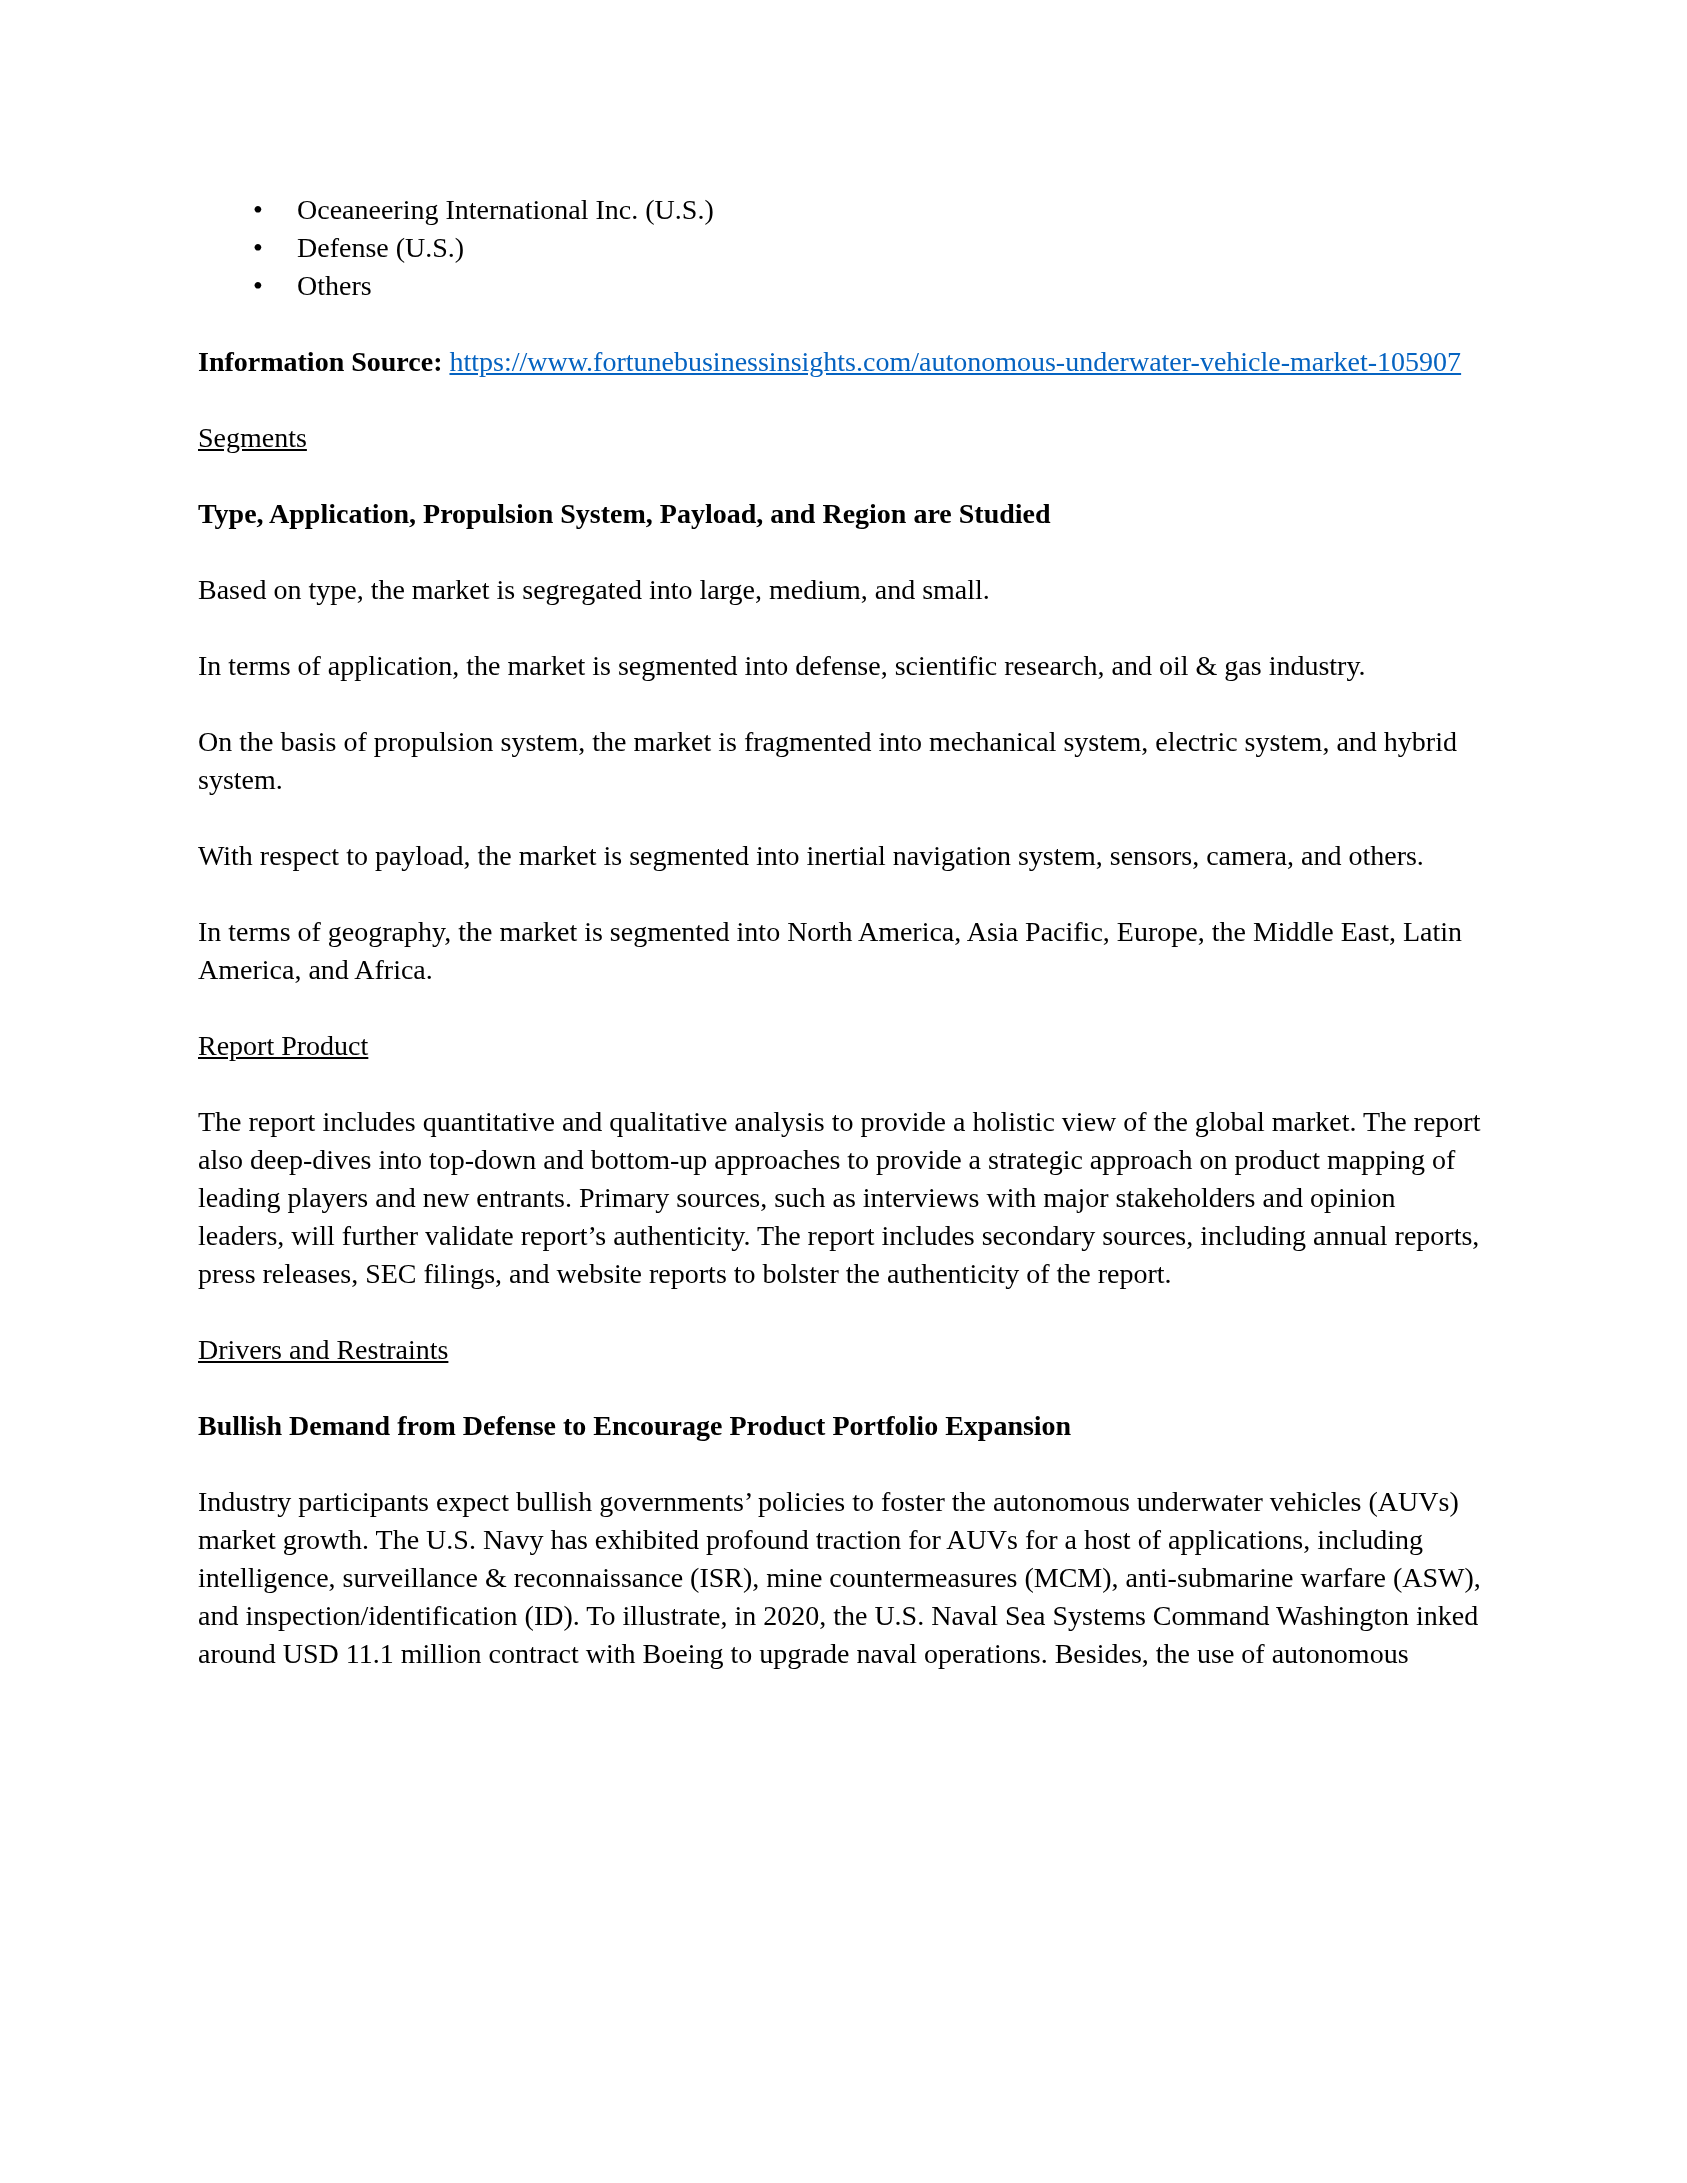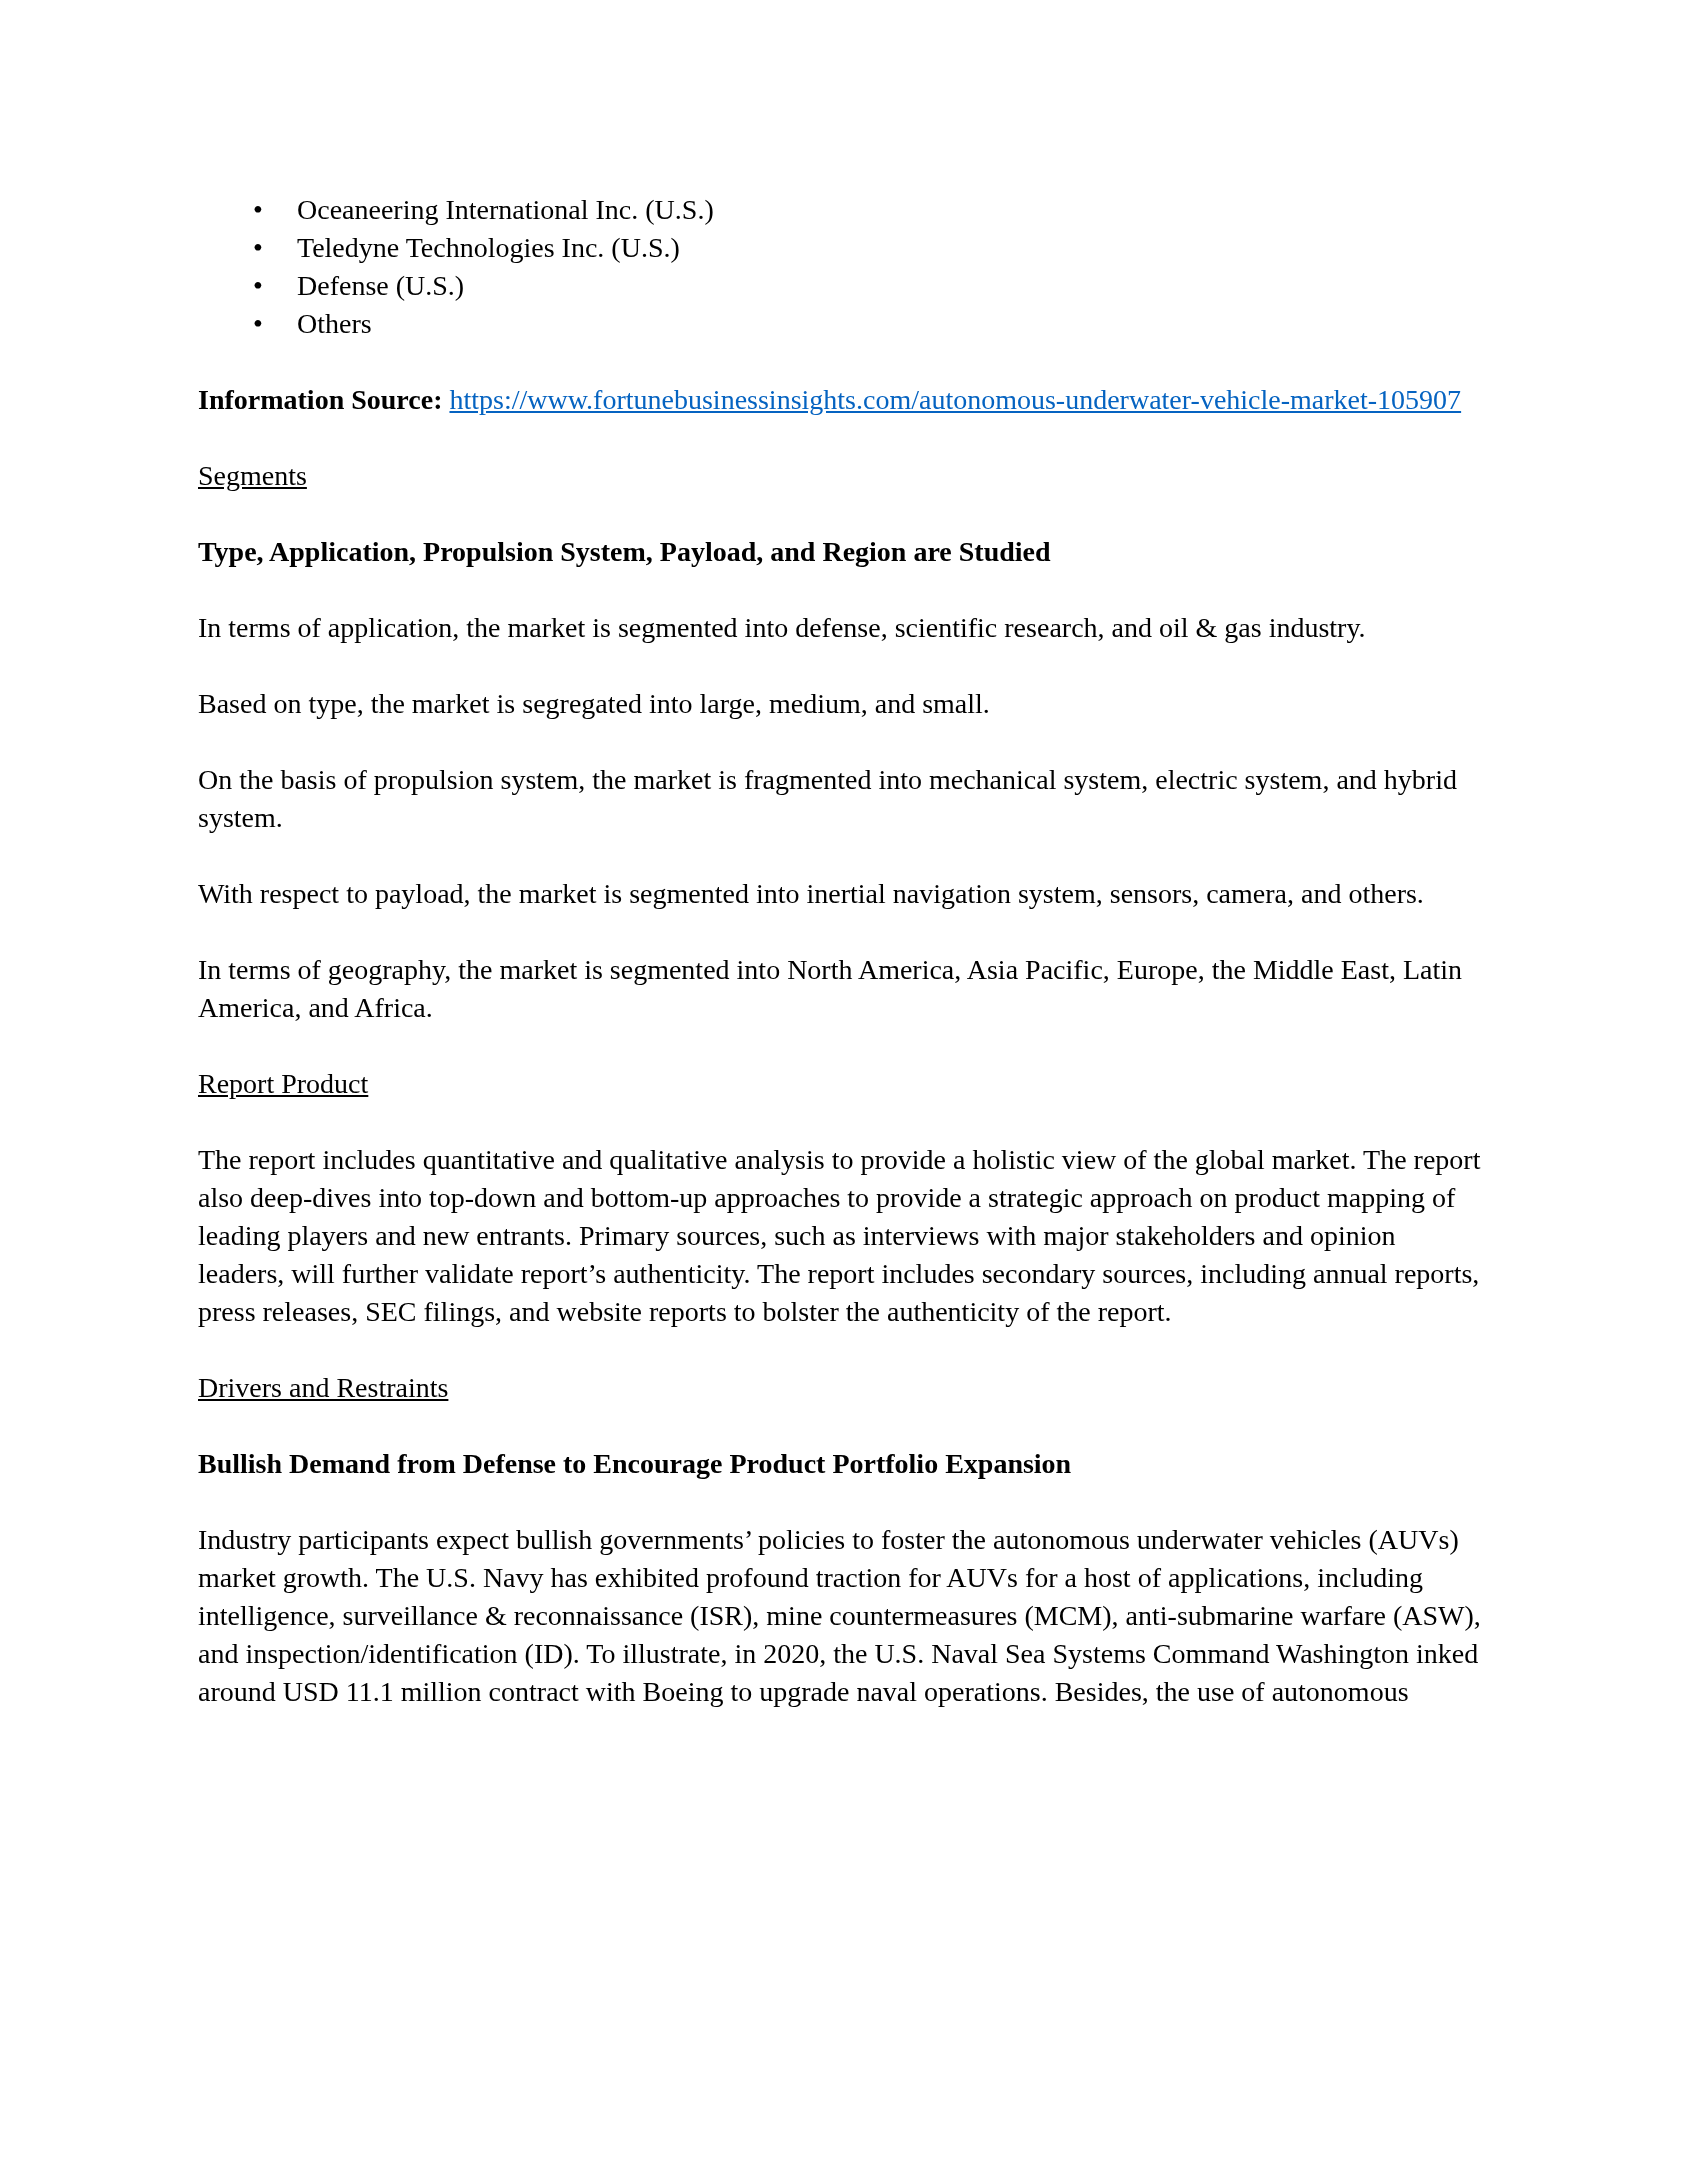--- a/index.html
+++ b/index.html
@@ -54,34 +54,33 @@
     overflow-wrap: break-word;
   }
 </style>
 </head>
 <body>
 
 <div class="page">
 
   <ul class="bullets">
     <li>Oceaneering International Inc. (U.S.)</li>
-    <li>Teledyne Technologies Inc. (U.S.)</li>
     <li>Defense (U.S.)</li>
     <li>Others</li>
   </ul>
 
   <p><span class="bold">Information Source: </span><a class="doc-link" href="#">https://www.fortunebusinessinsights.com/autonomous-underwater-vehicle-market-105907</a></p>
 
   <p><span class="heading">Segments</span></p>
 
   <p class="bold">Type, Application, Propulsion System, Payload, and Region are Studied</p>
 
+  <p>Based on type, the market is segregated into large, medium, and small.</p>
+
   <p>In terms of application, the market is segmented into defense, scientific research, and oil &amp; gas industry.</p>
-
-  <p>Based on type, the market is segregated into large, medium, and small.</p>
 
   <p>On the basis of propulsion system, the market is fragmented into mechanical system, electric system, and hybrid system.</p>
 
   <p>With respect to payload, the market is segmented into inertial navigation system, sensors, camera, and others.</p>
 
   <p>In terms of geography, the market is segmented into North America, Asia Pacific, Europe, the Middle East, Latin America, and Africa.</p>
 
   <p><span class="heading">Report Product</span></p>
 
   <p>The report includes quantitative and qualitative analysis to provide a holistic view of the global market. The report also deep-dives into top-down and bottom-up approaches to provide a strategic approach on product mapping of leading players and new entrants. Primary sources, such as interviews with major stakeholders and opinion leaders, will further validate report’s authenticity. The report includes secondary sources, including annual reports, press releases, SEC filings, and website reports to bolster the authenticity of the report.</p>

